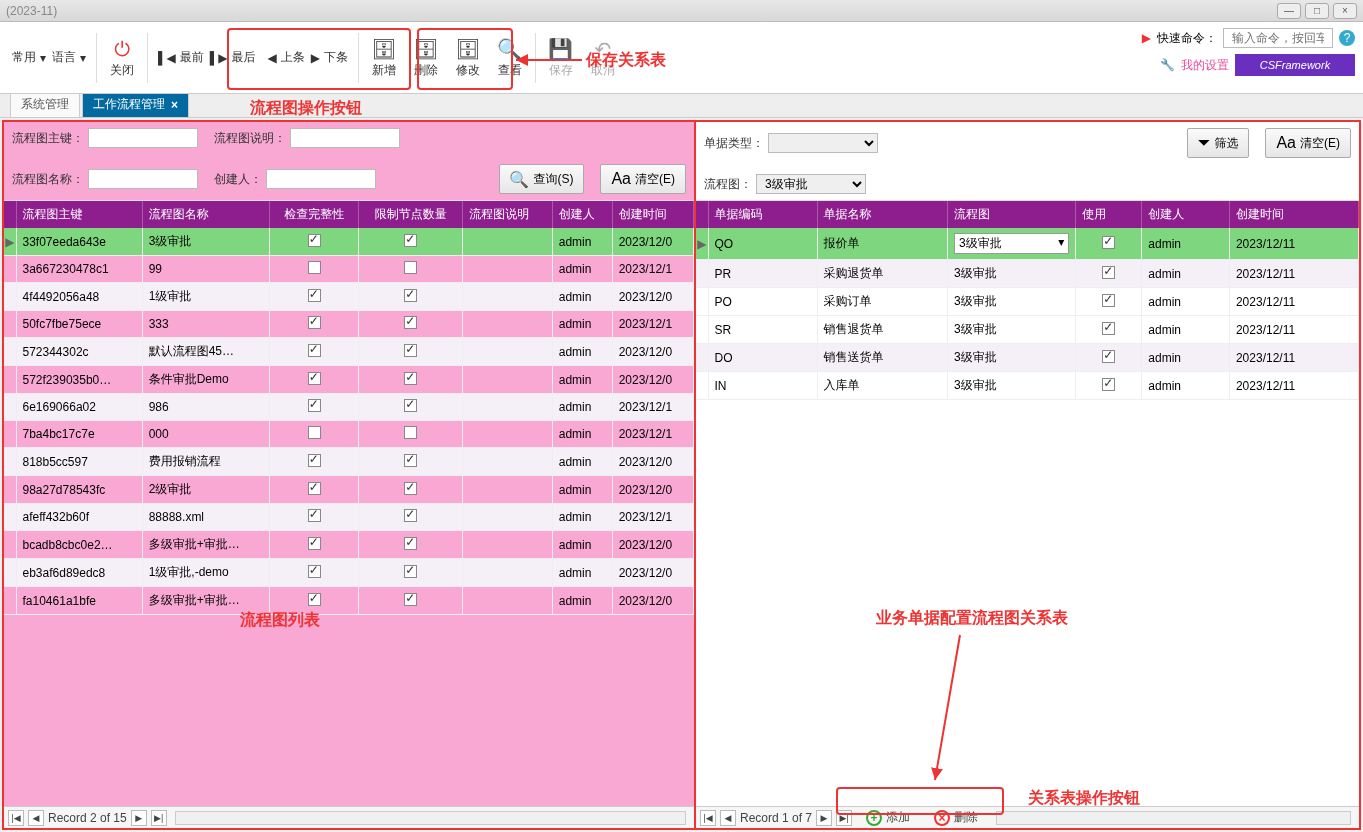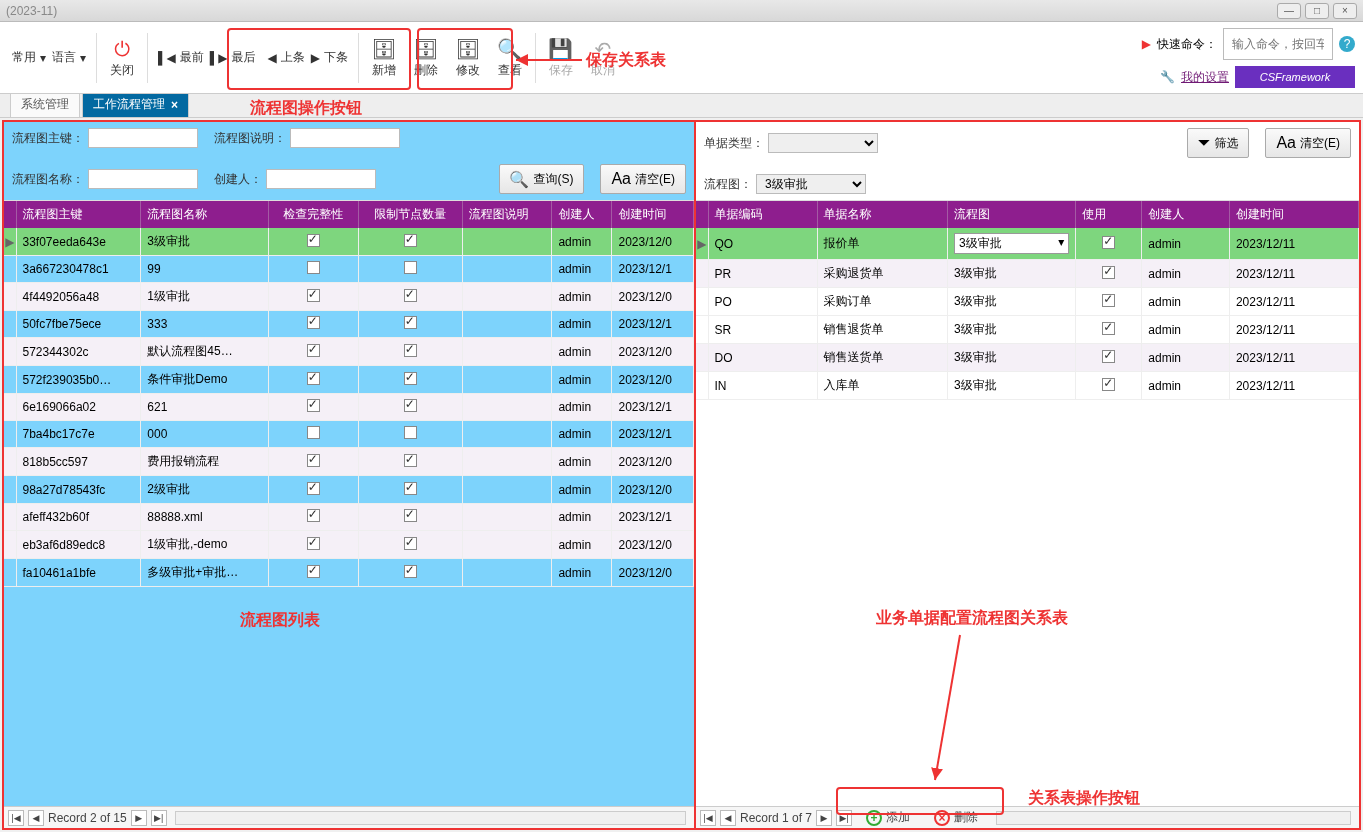--- a/index.html
+++ b/index.html
@@ -17,32 +17,32 @@
 .rbtn.dis{color:#aaa}
 .rbtn.dis .ico{color:#aaa}
 .rsep{width:1px;height:50px;background:#ddd;margin:0 4px}
 .navcol{display:flex;flex-direction:row;justify-content:center;gap:6px;font-size:11px;color:#333;padding:0 6px}
 .navcol div{display:flex;align-items:center;gap:4px;cursor:pointer}
 .redbox{position:absolute;border:2px solid #e33;border-radius:4px;pointer-events:none}
 .redlabel{position:absolute;color:#e33;font-size:16px;font-weight:bold;pointer-events:none}
 
 .quick{position:absolute;right:8px;top:6px;display:flex;flex-direction:column;gap:6px;align-items:flex-end}
 .quickrow{display:flex;align-items:center;gap:6px}
-.qinput{width:110px;height:32px;border:1px solid #bbb;padding:0 8px;color:#0f172a}
+.qinput{width:110px;height:20px;border:1px solid #bbb;padding:0 8px;color:#0f172a}
 .cslogo{width:120px;height:22px;background:#6a2fbf;color:#fff;display:flex;align-items:center;justify-content:center;font-style:italic;font-size:11px}
 
 
 .tabs{height:24px;background:#eee;border-bottom:1px solid #ccc;display:flex;align-items:flex-end;padding-left:10px;gap:2px}
 .tab{padding:4px 10px;background:#fafafa;border:1px solid #ccc;border-bottom:none;border-radius:3px 3px 0 0;font-size:12px;color:#555}
 .tab.active{background:#0369a1;color:#fff;display:flex;align-items:center;gap:6px}
 .tab .x{font-weight:bold}
 
 
 .main{height:710px;display:flex;position:relative;border:2px solid #e33;margin:2px}
-.panel-left{width:692px;border-right:2px solid #e33;display:flex;flex-direction:column;background:#7dd3fc}
+.panel-left{width:692px;border-right:2px solid #e33;display:flex;flex-direction:column;background:#f9a8d4}
 .panel-right{flex:1;display:flex;flex-direction:column;background:#fff}
 
 
 .filters{padding:6px 8px;display:flex;flex-wrap:wrap;gap:8px 16px;align-items:center;border-bottom:1px solid #ddd}
 .fitem{display:flex;align-items:center;gap:4px}
 .fitem label{color:#333}
 .fitem input,.fitem select{width:110px;height:20px;border:1px solid #bbb;padding:0 4px}
 .pbtn{height:30px;padding:0 10px;border:1px solid #aaa;background:linear-gradient(#fafafa,#e6e6e6);display:flex;align-items:center;gap:4px;border-radius:2px;cursor:pointer}
 .pbtn .ico{font-size:16px}
 
@@ -63,21 +63,21 @@
 .actbtn{padding:2px 10px;display:flex;align-items:center;gap:4px;cursor:pointer}
 .circ{width:16px;height:16px;border-radius:50%;display:flex;align-items:center;justify-content:center;font-weight:bold}
 .circ.g{border:2px solid #3a3;color:#3a3}
 .circ.r{border:2px solid #e33;color:#e33}
 .scrolltrack{flex:1;height:14px;border:1px solid #ccc;background:#f0f0f0;margin:0 4px}
 
 
 .overlay{position:absolute;left:0;top:0;width:1363px;height:832px;pointer-events:none}
 .arrow{stroke:#e33;stroke-width:2;fill:none;marker-end:url(#ah)}
 
-a.link{color:#701a75;text-decoration:underline}
+a.link{color:#ec4899;}
 </style>
 </head>
 <body>
 
 <div class="titlebar">
   <span>(2023-11)</span>
   <span class="spacer"></span>
   <span class="winbtn">—</span>
   <span class="winbtn">□</span>
   <span class="winbtn">×</span>
@@ -254,21 +254,21 @@
               <td>条件审批Demo</td>
               <td style="text-align:center"><span class="chk on"></span></td>
               <td style="text-align:center"><span class="chk on"></span></td>
               <td></td>
               <td>admin</td>
               <td>2023/12/0</td>
             </tr>
             <tr class="alt">
               <td class="rowmark"></td>
               <td>6e169066a02</td>
-              <td>621</td>
+              <td>986</td>
               <td style="text-align:center"><span class="chk on"></span></td>
               <td style="text-align:center"><span class="chk on"></span></td>
               <td></td>
               <td>admin</td>
               <td>2023/12/1</td>
             </tr>
             <tr>
               <td class="rowmark"></td>
               <td>7ba4bc17c7e</td>
               <td>000</td>
@@ -300,20 +300,30 @@
             </tr>
             <tr class="alt">
               <td class="rowmark"></td>
               <td>afeff432b60f</td>
               <td>88888.xml</td>
               <td style="text-align:center"><span class="chk on"></span></td>
               <td style="text-align:center"><span class="chk on"></span></td>
               <td></td>
               <td>admin</td>
               <td>2023/12/1</td>
+            </tr>
+            <tr>
+              <td class="rowmark"></td>
+              <td>bcadb8cbc0e2…</td>
+              <td>多级审批+审批…</td>
+              <td style="text-align:center"><span class="chk on"></span></td>
+              <td style="text-align:center"><span class="chk on"></span></td>
+              <td></td>
+              <td>admin</td>
+              <td>2023/12/0</td>
             </tr>
             <tr class="alt">
               <td class="rowmark"></td>
               <td>eb3af6d89edc8</td>
               <td>1级审批,-demo</td>
               <td style="text-align:center"><span class="chk on"></span></td>
               <td style="text-align:center"><span class="chk on"></span></td>
               <td></td>
               <td>admin</td>
               <td>2023/12/0</td>

